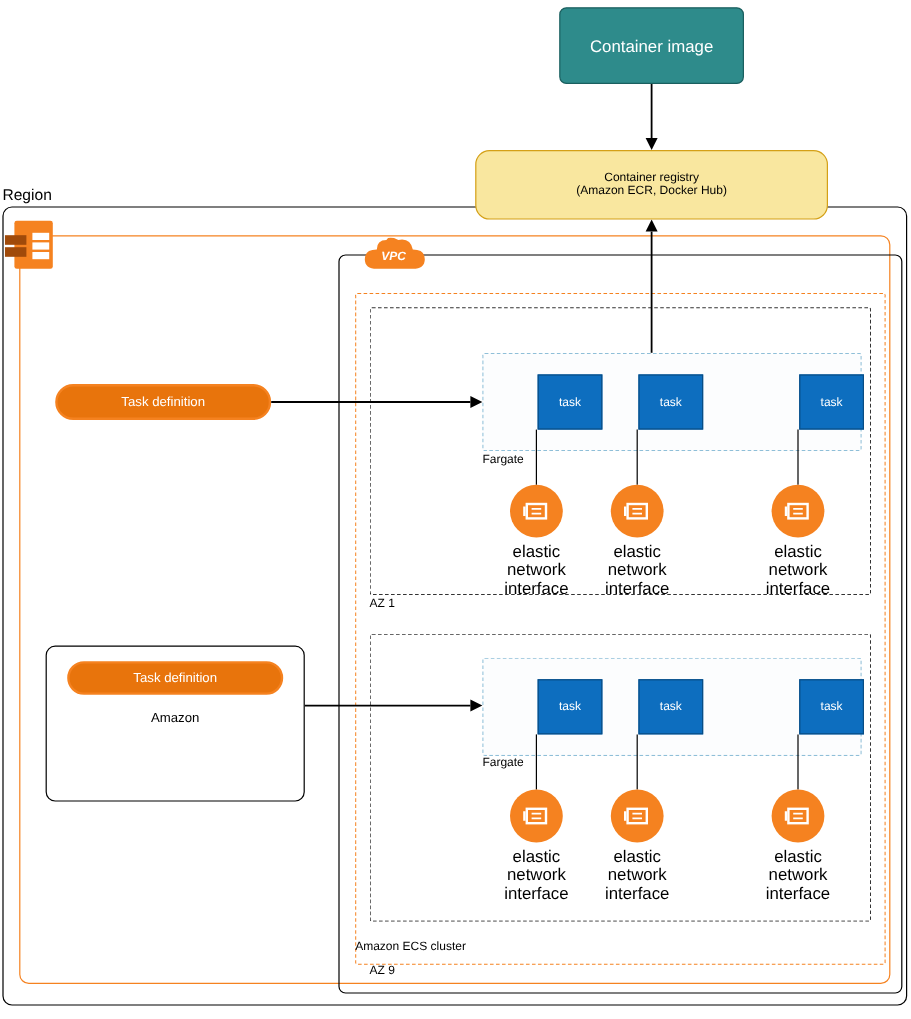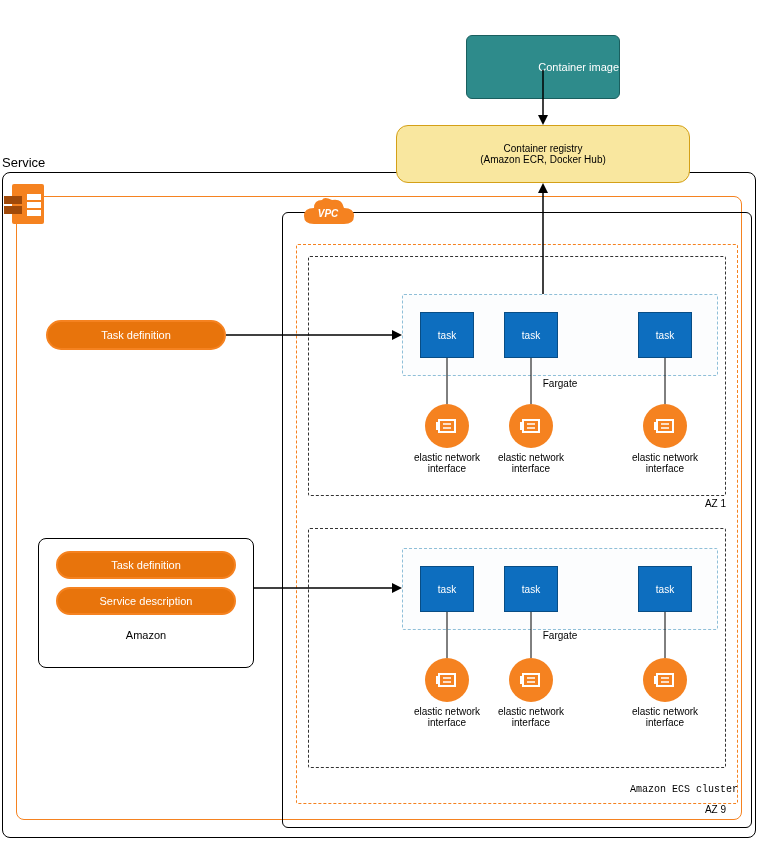--- a/index.html
+++ b/index.html
@@ -15,24 +15,23 @@
     position: absolute;
     left: 466px;
     top: 6px;
     width: 154px;
     height: 64px;
     background: #2e8b8b;
     border: 1px solid #1a5f5f;
     border-radius: 6px;
     display: flex;
     align-items: center;
-    justify-content: flex-end;
+    justify-content: center;
     color: #fff;
-    font-size: 11px;
-    margin-top: 29px;
+    font-size: 14px;
   }
   .container-registry {
     position: absolute;
     left: 396px;
     top: 125px;
     width: 294px;
     height: 58px;
     background: #f9e79f;
     border: 1px solid #d4a017;
     border-radius: 12px;
@@ -100,86 +99,86 @@
     width: 442px;
     height: 560px;
     border: 1.5px dashed #f58220;
     border-radius: 2px;
   }
   .ecs-cluster-label {
     position: absolute;
     left: 296px;
     top: 784px;
     width: 442px;
-    text-align: right;
+    text-align: left;
     font-size: 10px;
-    font-family: Liberation Mono, monospace;
   }
   .az-box {
     position: absolute;
     border: 1.5px dashed #333;
     border-radius: 2px;
     width: 418px;
     height: 240px;
   }
   .az1 { left: 308px; top: 256px; }
   .az2 { left: 308px; top: 528px; }
   .az-label {
     position: absolute;
     width: 418px;
-    text-align: right;
+    text-align: left;
     font-size: 10px;
   }
   .az1-label { left: 308px; top: 498px; }
   .az2-label { left: 308px; top: 804px; }
   .fargate-box {
     position: absolute;
     border: 1.5px dashed #8fbfd8;
     border-radius: 2px;
     width: 316px;
     height: 82px;
     background: rgba(200,220,235,0.06);
   }
   .fargate1 { left: 402px; top: 294px; }
   .fargate2 { left: 402px; top: 548px; }
   .fargate-label {
     position: absolute;
     width: 316px;
-    text-align: center;
+    text-align: left;
     font-size: 10px;
   }
   .fargate1-label { left: 402px; top: 378px; }
   .fargate2-label { left: 402px; top: 630px; }
   .task-box {
     position: absolute;
     width: 54px;
     height: 46px;
     background: #0d6ebf;
     border: 1px solid #084d85;
     color: #fff;
     font-size: 10px;
     display: flex;
     align-items: center;
     justify-content: center;
+    margin-left: 28px;
   }
   .eni-circle {
     position: absolute;
     width: 44px;
     height: 44px;
     border-radius: 50%;
     background: #f58220;
     display: flex;
     align-items: center;
     justify-content: center;
   }
   .eni-label {
     position: absolute;
     width: 90px;
     text-align: center;
-    font-size: 10px;
+    font-size: 14px;
     line-height: 1.1;
   }
   .task-def-pill {
     position: absolute;
     width: 180px;
     height: 30px;
     background: #e8740c;
     border: 2px solid #f58220;
     border-radius: 16px;
     color: #fff;
@@ -231,21 +230,21 @@
 <svg class="arrow" style="left:540px; top:70px; width:10px; height:55px;">
   <line x1="3" y1="0" x2="3" y2="45" stroke="#000" stroke-width="1.5"></line>
   <polygon points="3,55 -2,45 8,45" fill="#000"></polygon>
 </svg>
 
 <div class="container-registry">
   <span>Container registry</span>
   <span>(Amazon ECR, Docker Hub)</span>
 </div>
 
-<div class="region-label">Service</div>
+<div class="region-label">Region</div>
 
 <div class="region-box"></div>
 
 <div class="orange-outer"></div>
 
 <div class="ecs-icon">
   <svg viewBox="0 0 48 48">
     <rect x="8" y="4" width="32" height="40" rx="2" fill="#f58220"></rect>
     <rect x="0" y="16" width="18" height="8" fill="#a04a0a"></rect>
     <rect x="0" y="26" width="18" height="8" fill="#a04a0a"></rect>
@@ -386,22 +385,19 @@
 
 <svg class="arrow" style="left:540px; top:183px; width:10px; height:111px;">
   <line x1="3" y1="111" x2="3" y2="10" stroke="#000" stroke-width="1.5"></line>
   <polygon points="3,0 -2,10 8,10" fill="#000"></polygon>
 </svg>
 
 <div class="service-box">
   <div class="service-pill">
     <span>Task definition</span>
   </div>
-  <div class="service-pill">
-    <span>Service description</span>
-  </div>
   <div class="service-label">Amazon</div>
 </div>
 
 <svg class="arrow" style="left:254px; top:581px; width:148px; height:14px;">
   <line x1="0" y1="7" x2="138" y2="7" stroke="#000" stroke-width="1.5"></line>
   <polygon points="148,7 138,2 138,12" fill="#000"></polygon>
 </svg>
 
 </body></html>

